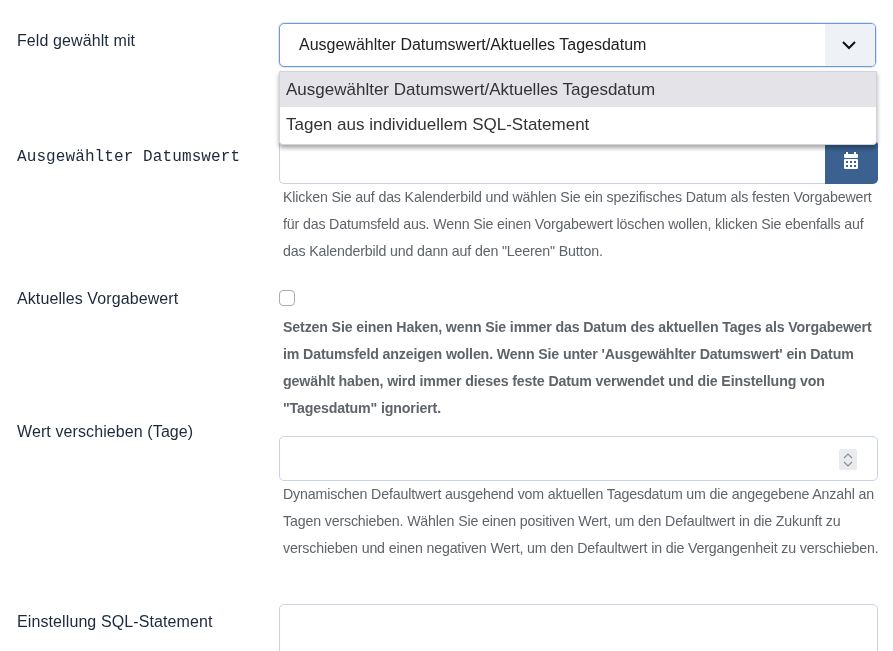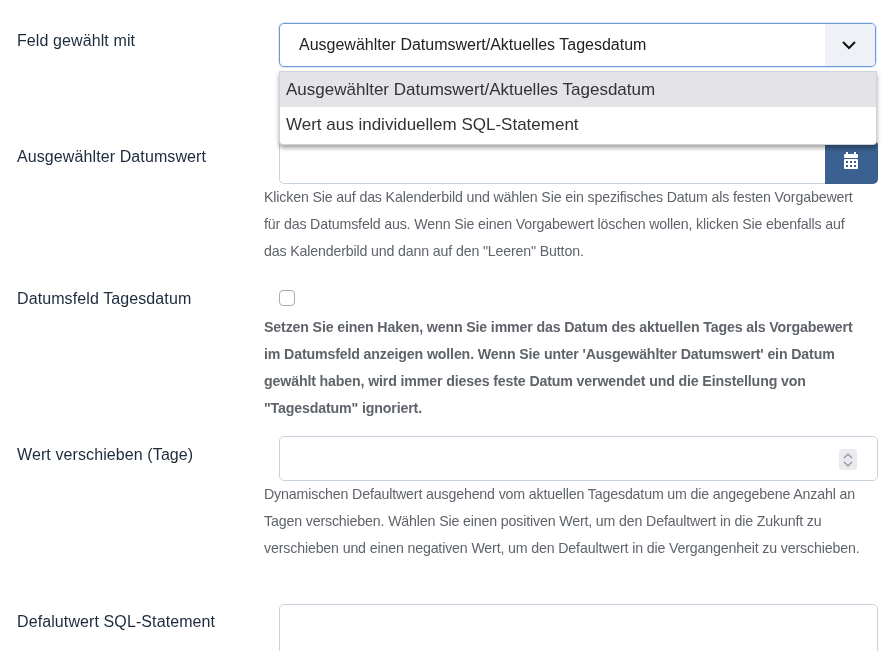--- a/index.html
+++ b/index.html
@@ -5,21 +5,21 @@
     html, body { margin: 0; padding: 0; background: #ffffff; }
     body {
       width: 893px; height: 651px; overflow: hidden; position: relative;
       font-family: "Liberation Sans", "DejaVu Sans", sans-serif;
     }
     .label {
       position: absolute; left: 17px;
       font-size: 16px; color: #1c2a3c; letter-spacing: 0.1px;
     }
     .help {
-      position: absolute; left: 264px; width: 600px;
+      position: absolute; left: 283px; width: 600px;
       font-size: 14.2px; line-height: 27px; color: #5f646b;
       font-family: "Liberation Sans", sans-serif; letter-spacing: -0.15px;
     }
     .select {
       position: absolute; left: 279px; top: 23px; width: 597px; height: 44px;
       border: 1px solid #6a9bd6; border-radius: 5px; background: #fff;
       box-sizing: border-box; box-shadow: 0 0 0 1px rgba(120,160,220,0.25);
     }
     .select .value {
       position: absolute; left: 19px; top: 12px; font-size: 16px; color: #222;
@@ -73,50 +73,50 @@
 <div class="select">
   <span class="value">Ausgewählter Datumswert/Aktuelles Tagesdatum</span>
   <span class="arrow-box">
     <svg width="16" height="14" viewBox="0 0 16 14">
       <polyline points="2,4 8,10 14,4" fill="none" stroke="#111" stroke-width="2"></polyline>
     </svg>
   </span>
 </div>
 <div class="dropdown">
   <div class="opt selected">Ausgewählter Datumswert/Aktuelles Tagesdatum</div>
-  <div class="opt">Wert aus individuellem SQL-Statement</div>
+  <div class="opt">Tagen aus individuellem SQL-Statement</div>
 </div>
 
-<div class="label" style="top:148px;">Ausgewählter Datumswert</div>
+<div class="label" style="top:148px;font-family:Liberation Mono, monospace;">Ausgewählter Datumswert</div>
 <input class="date-input" type="text" value="" style="">
 <div class="date-btn">
   <svg width="16" height="18" viewBox="0 0 16 18">
     <rect x="3" y="0" width="2" height="4" fill="#fff"></rect>
     <rect x="11" y="0" width="2" height="4" fill="#fff"></rect>
     <rect x="1" y="2" width="14" height="4" rx="1" fill="#fff"></rect>
     <rect x="1" y="7" width="14" height="10" rx="1" fill="#fff"></rect>
     <rect x="3" y="9" width="2" height="2" fill="#3a6190"></rect>
     <rect x="7" y="9" width="2" height="2" fill="#3a6190"></rect>
     <rect x="11" y="9" width="2" height="2" fill="#3a6190"></rect>
     <rect x="3" y="13" width="2" height="2" fill="#3a6190"></rect>
     <rect x="7" y="13" width="2" height="2" fill="#3a6190"></rect>
     <rect x="11" y="13" width="2" height="2" fill="#3a6190"></rect>
   </svg>
 </div>
 <div class="help" style="top:184px;">Klicken Sie auf das Kalenderbild und wählen Sie ein spezifisches Datum als festen Vorgabewert für das Datumsfeld aus. Wenn Sie einen Vorgabewert löschen wollen, klicken Sie ebenfalls auf das Kalenderbild und dann auf den "Leeren" Button.</div>
 
-<div class="label" style="top:290px;">Datumsfeld Tagesdatum</div>
+<div class="label" style="top:290px;">Aktuelles Vorgabewert</div>
 <div class="checkbox"></div>
 <div class="help" style="top:314px;font-weight:bold;">Setzen Sie einen Haken, wenn Sie immer das Datum des aktuellen Tages als Vorgabewert im Datumsfeld anzeigen wollen. Wenn Sie unter 'Ausgewählter Datumswert' ein Datum gewählt haben, wird immer dieses feste Datum verwendet und die Einstellung von "Tagesdatum" ignoriert.</div>
 
-<div class="label" style="top:446px;text-align:right;">Wert verschieben (Tage)</div>
+<div class="label" style="top:423px;text-align:right;">Wert verschieben (Tage)</div>
 <div class="num-input">
   <div class="spinner">
     <svg width="10" height="16" viewBox="0 0 10 16">
       <polyline points="1,6 5,2 9,6" fill="none" stroke="#8a8f96" stroke-width="1.2"></polyline>
       <polyline points="1,10 5,14 9,10" fill="none" stroke="#8a8f96" stroke-width="1.2"></polyline>
     </svg>
   </div>
 </div>
 <div class="help" style="top:481px;">Dynamischen Defaultwert ausgehend vom aktuellen Tagesdatum um die angegebene Anzahl an Tagen verschieben. Wählen Sie einen positiven Wert, um den Defaultwert in die Zukunft zu verschieben und einen negativen Wert, um den Defaultwert in die Vergangenheit zu verschieben.</div>
 
-<div class="label" style="top:613px;">Defalutwert SQL-Statement</div>
+<div class="label" style="top:613px;">Einstellung SQL-Statement</div>
 <textarea class="sql-input" style=""></textarea>
 
 </body></html>

